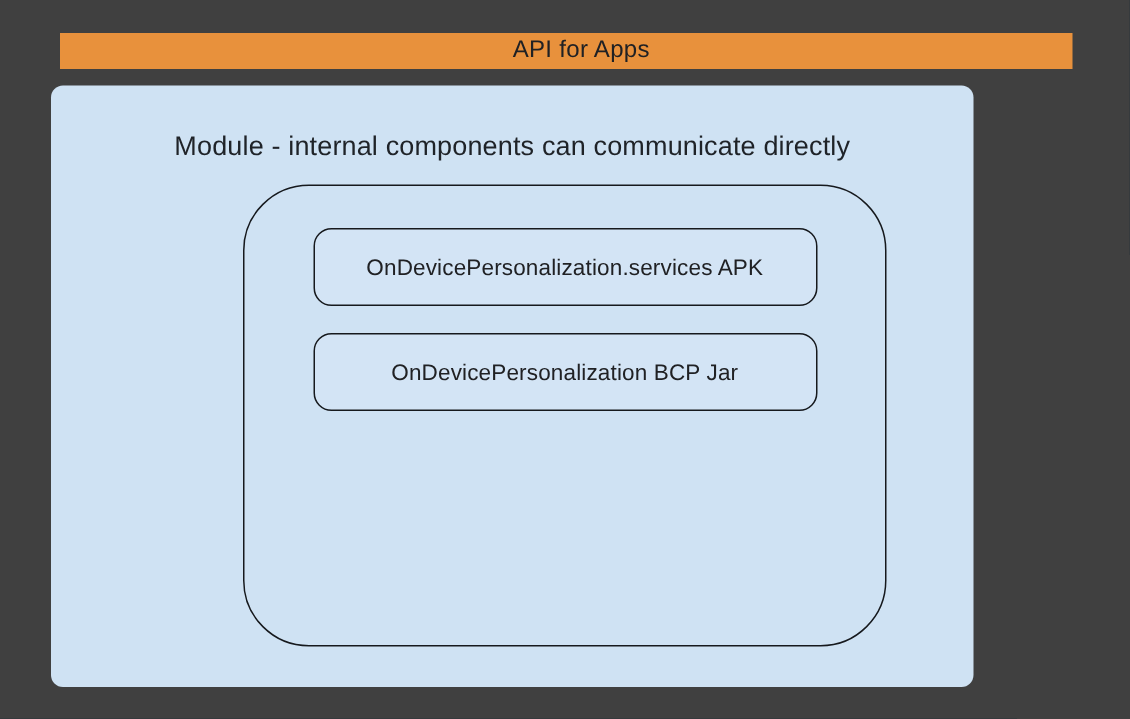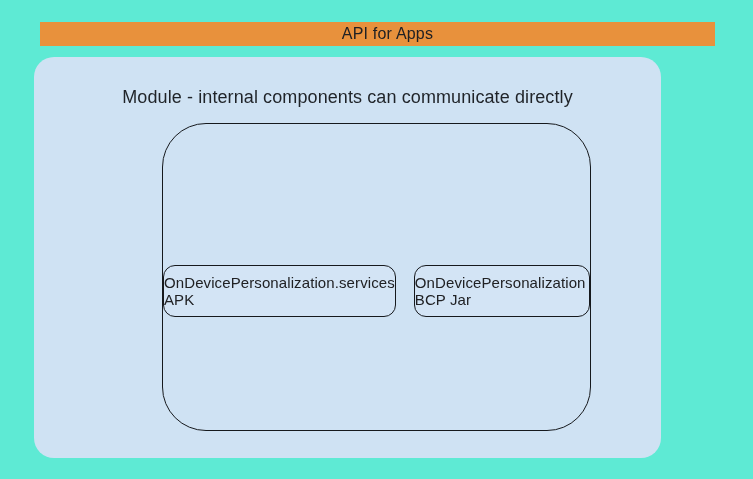--- a/index.html
+++ b/index.html
@@ -5,21 +5,21 @@
   html, body {
     margin: 0;
     padding: 0;
     background: #000000;
     font-family: "Liberation Sans", "DejaVu Sans", sans-serif;
   }
   .canvas {
     position: relative;
     width: 753px;
     height: 479px;
-    background: #5eead4;
+    background: #404040;
     overflow: hidden;
   }
   .banner {
     position: absolute;
     left: 40px;
     top: 22px;
     width: 675px;
     height: 24px;
     background: #E8913C;
     display: flex;
@@ -30,22 +30,21 @@
     letter-spacing: 0.2px;
     text-indent: 20px;
   }
   .module {
     position: absolute;
     left: 34px;
     top: 57px;
     width: 615px;
     height: 401px;
     background: #CFE2F3;
-    border-radius: 20px;
-    padding-left: 12px;
+    border-radius: 8px;
   }
   .module-title {
     position: absolute;
     left: 0;
     top: 30px;
     width: 100%;
     text-align: center;
     color: #1F2328;
     font-size: 18px;
     letter-spacing: 0.1px;
@@ -53,21 +52,21 @@
   .inner-rect {
     position: absolute;
     left: 128px;
     top: 66px;
     width: 429px;
     height: 308px;
     border: 1.4px solid #16191d;
     border-radius: 44px;
     box-sizing: border-box;
     display: flex;
-    flex-direction: row;
+    flex-direction: column;
     align-items: center;
     padding-top: 28px;
     gap: 18px;
   }
   .component-box {
     width: 336px;
     height: 52px;
     box-sizing: border-box;
     border: 1.4px solid #16191d;
     border-radius: 12px;

